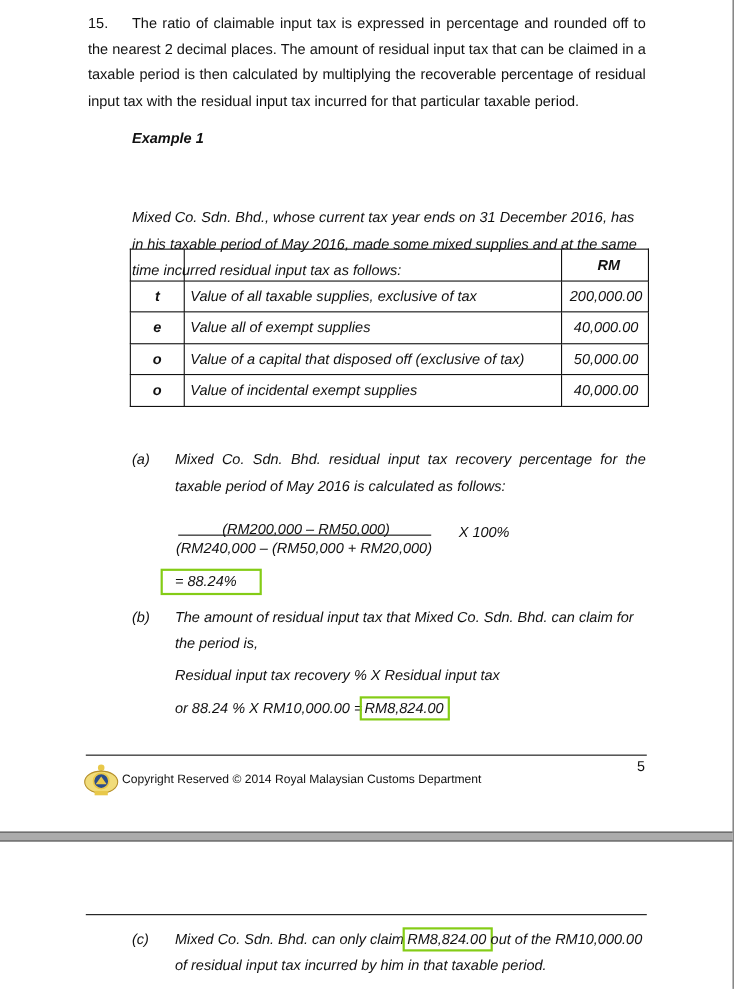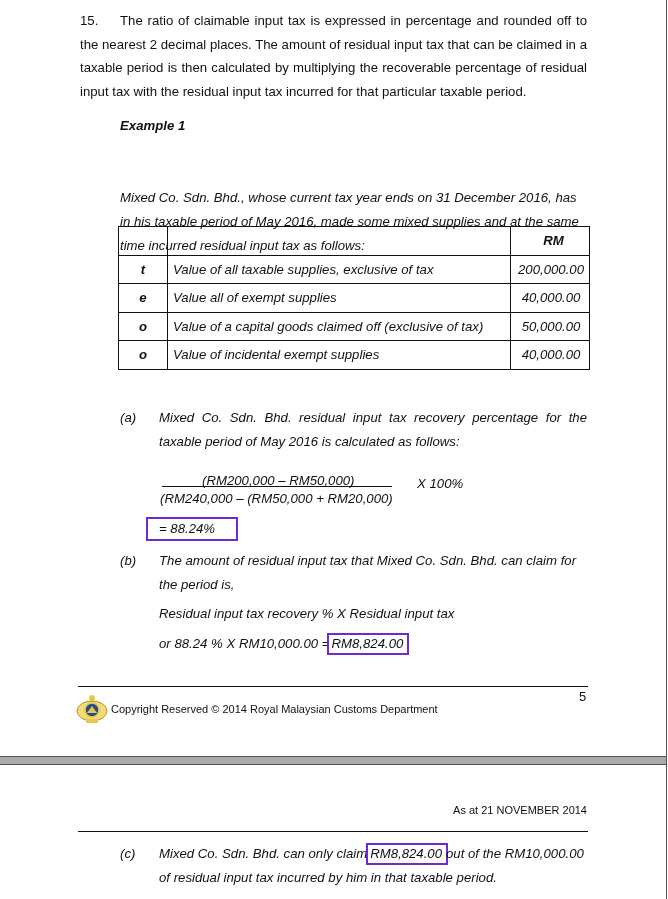--- a/index.html
+++ b/index.html
@@ -39,21 +39,21 @@
     border: 1px solid #111;
     height: 28.5px; padding: 0 5px; box-sizing: border-box;
   }
   table.sup td.c1 { width: 49px; text-align: center; font-weight: bold; font-style: italic; }
   table.sup td.c2 { width: 343px; font-style: italic; }
   table.sup td.c3 { width: 79px; text-align: center; font-style: italic; padding-right: 3px; }
   table.sup tr.hdr td.c3 { text-align: center; font-weight: bold; padding-left: 10px; }
   .item-label { font-size: 13.2px; font-style: italic; }
   .item-text { font-size: 13.2px; font-style: italic; line-height: 23.6px; }
   .redbox {
-    border: 2px solid #6d28d9; padding: 1px 4px; display: inline-block; line-height: 16px;
+    border: 2px solid #84cc16; padding: 1px 4px; display: inline-block; line-height: 16px;
   }
   .frac-line { position: absolute; left: 162px; top: 486px; width: 230px; height: 1px; background: #111; }
   .footer-rule { position: absolute; left: 78px; top: 686px; width: 510px; height: 1px; background: #111; }
   .header-rule { position: absolute; left: 78px; top: 831px; width: 510px; height: 1px; background: #111; }
 </style>
 </head>
 <body>
 
 <div class="page-edge"></div>
 
@@ -74,21 +74,21 @@
     <td class="c2">Value of all taxable supplies, exclusive of tax</td>
     <td class="c3">200,000.00</td>
   </tr>
   <tr>
     <td class="c1">e</td>
     <td class="c2">Value all of exempt supplies</td>
     <td class="c3">40,000.00</td>
   </tr>
   <tr>
     <td class="c1">o</td>
-    <td class="c2">Value of a capital goods claimed off (exclusive of tax)</td>
+    <td class="c2">Value of a capital that disposed off (exclusive of tax)</td>
     <td class="c3">50,000.00</td>
   </tr>
   <tr>
     <td class="c1">o</td>
     <td class="c2">Value of incidental exempt supplies</td>
     <td class="c3">40,000.00</td>
   </tr>
 </tbody>
   </table>
 
@@ -114,19 +114,18 @@
     <path d="M13 19 L18 12 L23 19 Z" fill="#e8c84a"></path>
     <rect x="12" y="25" width="12" height="4" fill="#e8c84a"></rect>
   </svg>
 </div>
 <div class="abs" style="left:111px; top:703px; font-size:11px;">Copyright Reserved © 2014 Royal Malaysian Customs Department</div>
 <div class="abs" style="left:579px; top:689px; font-size:13px;">5</div>
 
 <div class="gap"></div>
 
 <div class="abs" style="left:300px; top:804px; width:287px; text-align:right; font-size:11px; line-height:13px;">
-  <div>As at 21 NOVEMBER 2014</div>
 </div>
 <div class="header-rule"></div>
 
 <div class="abs item-label" style="left:120px; top:846px;">(c)</div>
 <div class="abs item-text" style="left:159px; top:842px; white-space:nowrap;"><span>Mixed Co. Sdn. Bhd. can only claim</span><span class="redbox" style="margin-left:-1px; padding:1px 4px 1px 2px;">RM8,824.00</span><span style="margin-left:-2px;">out of the RM10,000.00</span></div>
 <div class="abs item-text" style="left:159px; top:866px;">of residual input tax incurred by him in that taxable period.</div>
 
 </body></html>

